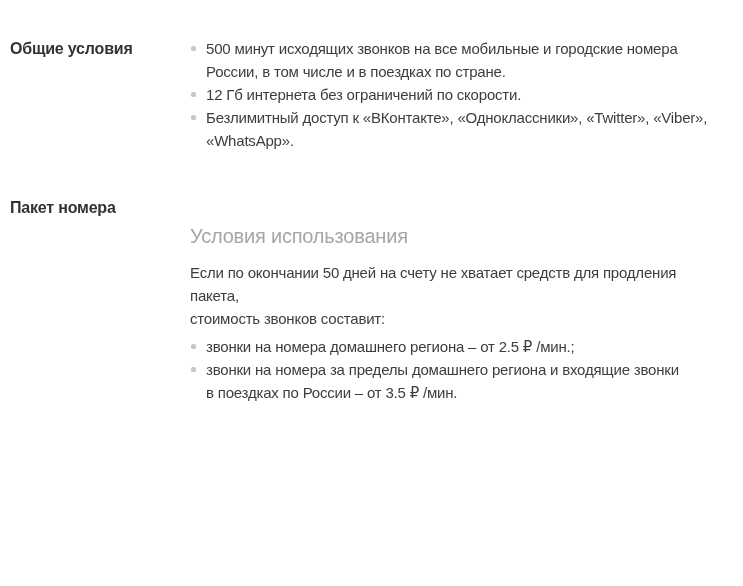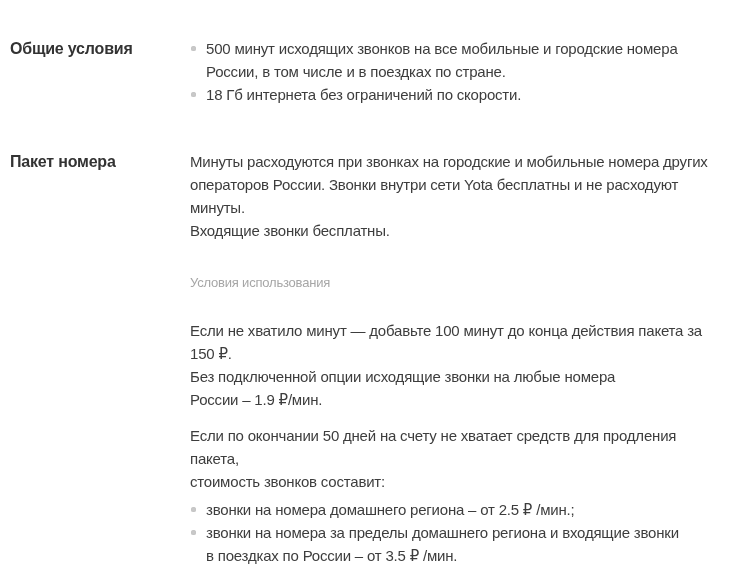--- a/index.html
+++ b/index.html
@@ -41,21 +41,21 @@
   .content {
     max-width: 548px;
   }
   p {
     margin: 0;
     line-height: 23px;
     white-space: pre-line;
   }
   .subheading {
     margin: 29px 0 0 0;
-    font-size: 13px;
+    font-size: 20px;
     font-weight: normal;
     color: #a6a6a6;
     line-height: 23px;
     letter-spacing: -0.2px;
   }
   p.para-add {
     margin-top: 25px;
   }
   p.para-renewal {
     margin-top: 13px;
@@ -97,36 +97,35 @@
     <h2 class="section-label">Общие условия</h2>
     <div class="content">
       <ul class="bullets">
         <li>
           <span class="dot"></span>
           <span class="bullet-txt">500 минут исходящих звонков на все мобильные и городские номера
 России, в том числе и в поездках по стране.</span>
         </li>
         <li>
           <span class="dot"></span>
-          <span class="bullet-txt">18 Гб интернета без ограничений по скорости.</span>
+          <span class="bullet-txt">12 Гб интернета без ограничений по скорости.</span>
+        </li>
+        <li>
+          <span class="dot"></span>
+          <span class="bullet-txt">Безлимитный доступ к «ВКонтакте», «Одноклассники», «Twitter», «Viber»,
+«WhatsApp».</span>
         </li>
       </ul>
     </div>
   </section>
 
   <section class="row">
     <h2 class="section-label">Пакет номера</h2>
     <div class="content">
-      <p class="para-intro">Минуты расходуются при звонках на городские и мобильные номера других
-операторов России. Звонки внутри сети Yota бесплатны и не расходуют минуты.
-Входящие звонки бесплатны.</p>
       <h3 class="subheading">Условия использования</h3>
-      <p class="para-add">Если не хватило минут — добавьте 100 минут до конца действия пакета за 150 ₽.
-Без подключенной опции исходящие звонки на любые номера
-России – 1.9 ₽/мин.</p>
       <p class="para-renewal">Если по окончании 50 дней на счету не хватает средств для продления пакета,
 стоимость звонков составит:</p>
       <ul class="bullets costs">
         <li>
           <span class="dot"></span>
           <span class="bullet-txt">звонки на номера домашнего региона – от 2.5 ₽ /мин.;</span>
         </li>
         <li>
           <span class="dot"></span>
           <span class="bullet-txt">звонки на номера за пределы домашнего региона и входящие звонки

